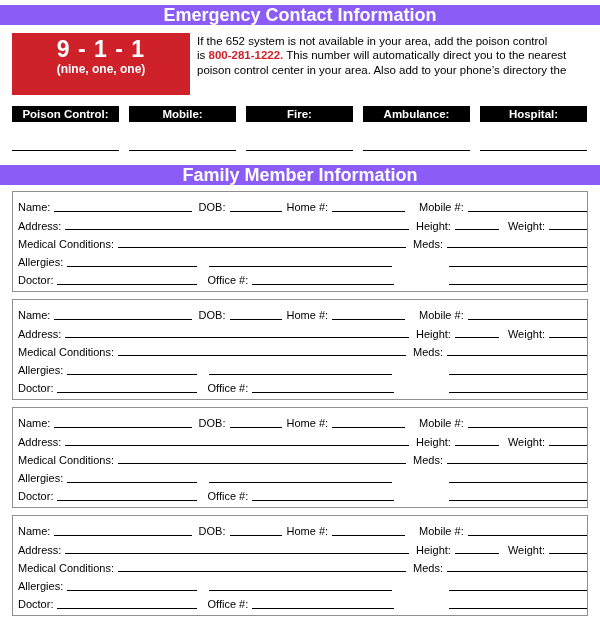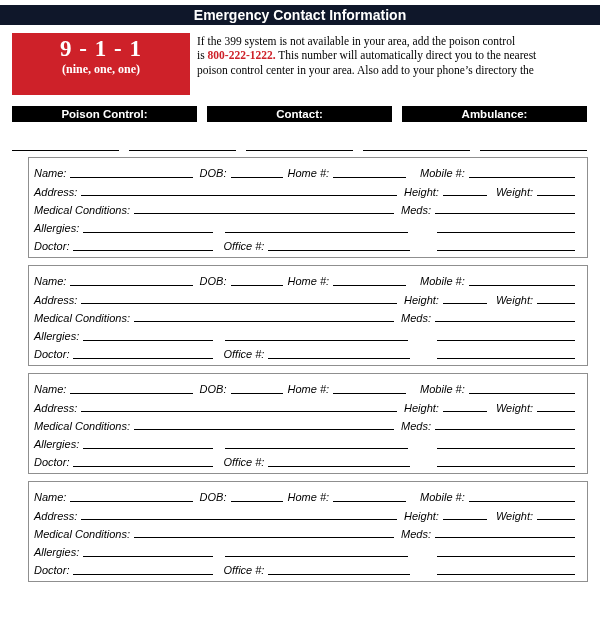--- a/index.html
+++ b/index.html
@@ -5,29 +5,29 @@
   * { box-sizing: border-box; margin: 0; padding: 0; }
   html, body { background: #fff; }
   body {
     width: 600px; height: 623px; overflow: hidden;
     font-family: "Liberation Sans", sans-serif;
     color: #000;
   }
   .page { position: relative; width: 600px; height: 623px; }
 
   .banner {
-    background: #0f172a; color: #fff;
-    font-weight: bold; font-size: 14px;
+    background: #8b5cf6; color: #fff;
+    font-weight: bold; font-size: 18px;
     text-align: center; height: 20px; line-height: 20px;
     width: 600px;
   }
   .banner.top { margin-top: 5px; }
   .banner.family { margin-top: 14px; }
 
-  .intro-row { display: flex; margin: 8px 12px 0 12px; font-family: Liberation Serif, serif; }
+  .intro-row { display: flex; margin: 8px 12px 0 12px; }
   .box911 {
     flex: 0 0 178px; width: 178px; height: 62px;
     background: #CE2129; color: #fff;
     text-align: center; font-weight: bold;
     padding-top: 3px;
   }
   .n911 { font-size: 23px; line-height: 26px; letter-spacing: 1px; }
   .n911-words { font-size: 12px; line-height: 14px; }
   .n911-sub { font-size: 12.5px; line-height: 16px; white-space: nowrap; }
 
@@ -37,25 +37,24 @@
   .contacts { display: flex; gap: 10px; margin: 11px 13px 0 12px; }
   .contact-box {
     flex: 1; background: #000; color: #fff;
     font-weight: bold; font-size: 11.5px;
     text-align: center; height: 16px; line-height: 16px;
   }
   .contact-lines { display: flex; gap: 10px; margin: 27px 13px 0 12px; }
   .cline { flex: 1; border-bottom: 1.5px solid #000; height: 2px; }
 
   .member-box {
-    margin: 0 12px 7px 28px;
+    margin: 0 12px 7px 12px;
     height: 101px;
     border: 1.5px solid #8f8f8f;
-    padding: 4px 12px 0 5px;
-    font-style: italic;
+    padding: 4px 0 0 5px;
   }
   .frow { display: flex; align-items: flex-end; height: 18.3px; font-size: 11px; }
   .lbl { line-height: 14px; white-space: nowrap; margin-right: 4px; }
   .line { border-bottom: 1.2px solid #000; margin-bottom: 2.5px; height: 2px; }
   .f1 { flex: 1 1 0; } .f115 { flex: 1.15 1 0; }
   .w52 { flex: 0 0 52px; } .w73 { flex: 0 0 73px; }
   .w44 { flex: 0 0 44px; } .w38 { flex: 0 0 38px; }
   .w140 { flex: 0 0 140px; } .w130 { flex: 0 0 130px; }
   .w183 { flex: 0 0 183px; } .w142 { flex: 0 0 142px; }
   .w138r { flex: 0 0 138px; margin-left: auto; }
@@ -71,40 +70,45 @@
   <div class="banner top">
     <span>Emergency Contact Information</span>
   </div>
 
   <div class="intro-row">
     <div class="box911">
       <div class="n911">9 - 1 - 1</div>
       <div class="n911-words">(nine, one, one)</div>
     </div>
     <div class="intro-text">
-      <div>If the 399 system is not available in your area, add the poison control</div>
-      <div><span>is </span><span class="phone">800-222-1222.</span><span> This number will automatically direct you to the nearest</span></div>
+      <div>If the 652 system is not available in your area, add the poison control</div>
+      <div><span>is </span><span class="phone">800-281-1222.</span><span> This number will automatically direct you to the nearest</span></div>
       <div>poison control center in your area. Also add to your phone’s directory the</div>
     </div>
   </div>
 
   <div class="contacts">
     <div class="contact-box">Poison Control:</div>
-    <div class="contact-box">Contact:</div>
+    <div class="contact-box">Mobile:</div>
+    <div class="contact-box">Fire:</div>
     <div class="contact-box">Ambulance:</div>
+    <div class="contact-box">Hospital:</div>
   </div>
 
   <div class="contact-lines">
     <div class="cline"></div>
     <div class="cline"></div>
     <div class="cline"></div>
     <div class="cline"></div>
     <div class="cline"></div>
   </div>
 
+  <div class="banner family">
+    <span>Family Member Information</span>
+  </div>
 
   <div id="family-boxes" style="margin-top: 6px;">
     <div class="member-box">
       <div class="frow">
         <span class="lbl">Name:</span>
         <span class="line f115"></span>
         <span class="lbl ml7">DOB:</span>
         <span class="line w52"></span>
         <span class="lbl ml5">Home #:</span>
         <span class="line w73"></span>

